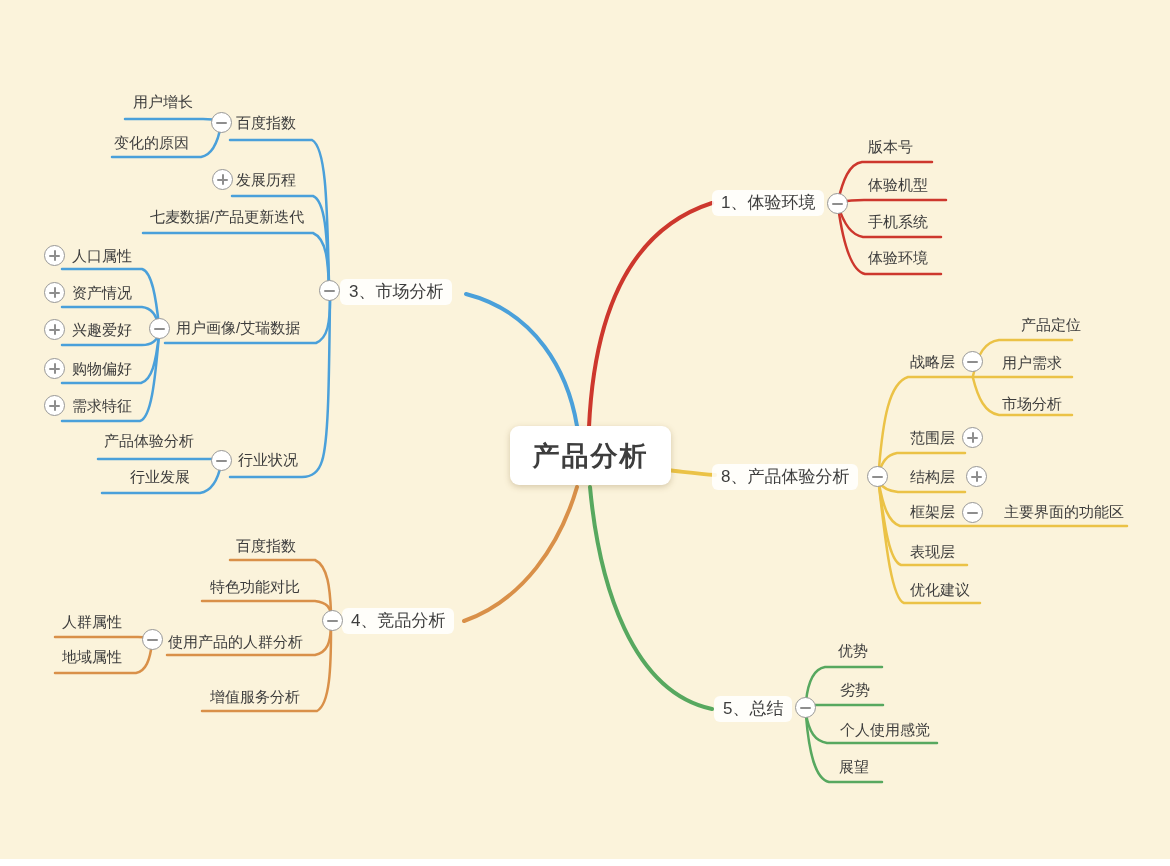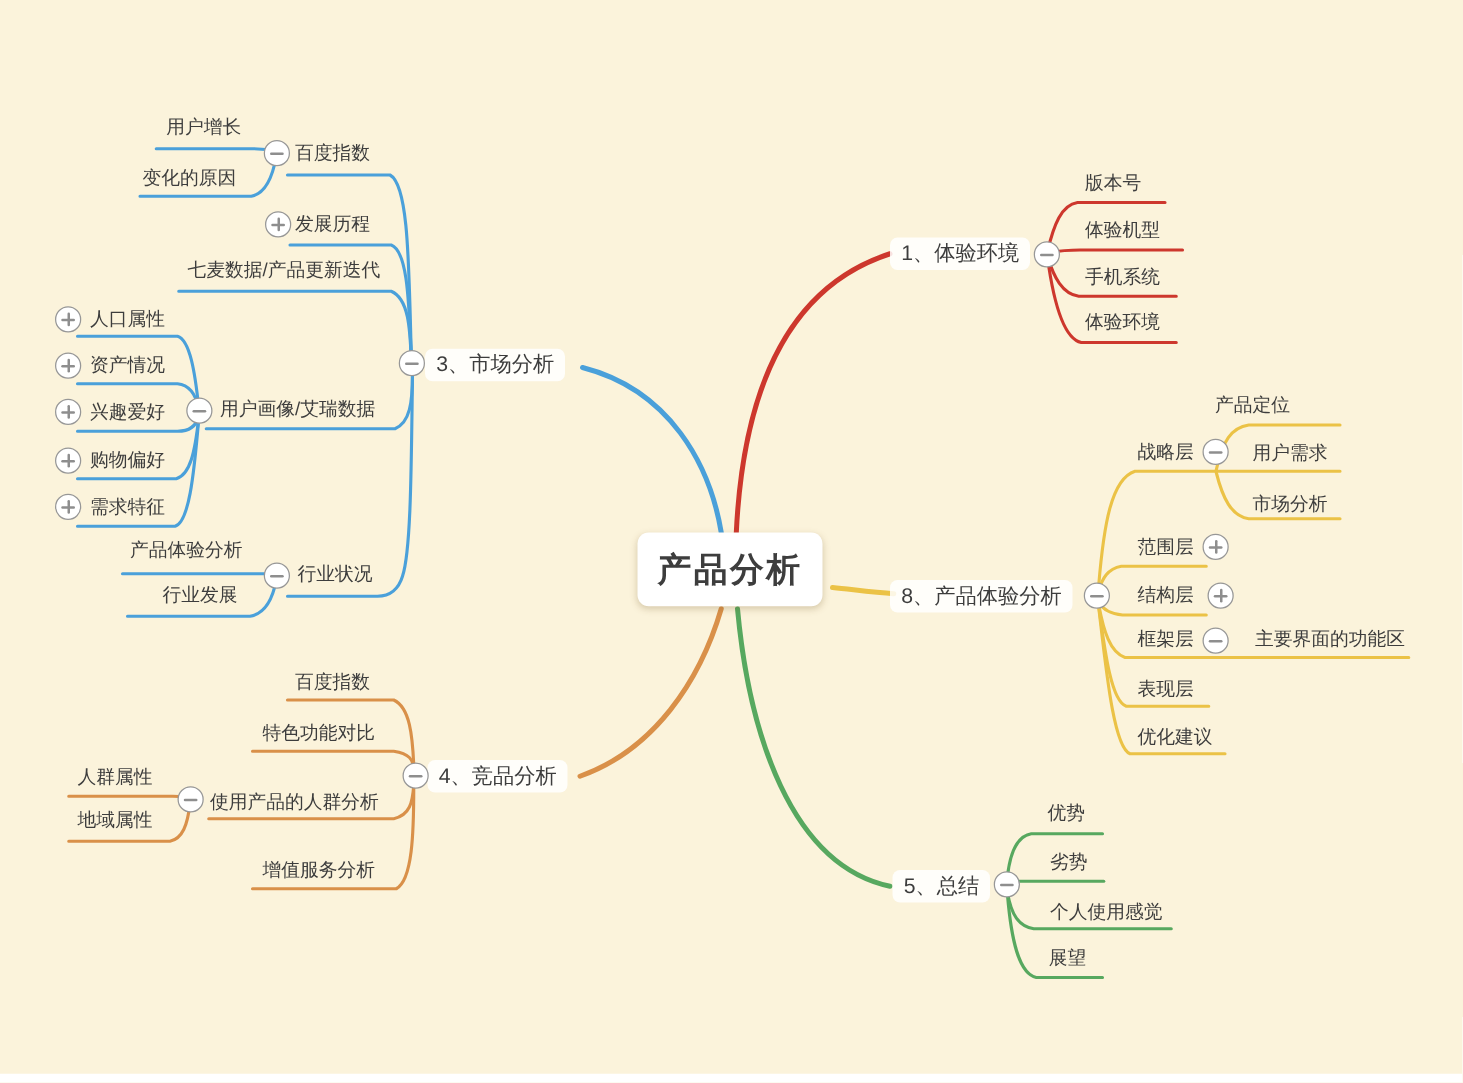--- a/index.html
+++ b/index.html
@@ -19,21 +19,21 @@
     color:#3D3D3D;
     z-index:3;
   }
   .topic{
     font-size:17px;line-height:20px;
     background:rgba(255,255,255,0.85);
     border-radius:6px;
     padding:3px 9px;
   }
   .center{
-    position:absolute;left:510px;top:426px;width:148px;height:59px;
+    position:absolute;left:510px;top:426px;width:161px;height:59px;
     background:#FFFFFF;border-radius:9px;
     box-shadow:0 2px 6px rgba(120,90,40,0.28);
     display:flex;align-items:center;justify-content:center;
     font-size:27px;font-weight:700;letter-spacing:2px;
     z-index:5;
   }
   .toggle{
     position:absolute;width:21px;height:21px;box-sizing:border-box;
     background:#FFFFFF;border:1.5px solid #979797;border-radius:50%;
     z-index:4;
@@ -129,21 +129,21 @@
   <div class="node" style="left:868px;top:249px">体验环境</div>
 
   <div class="node topic" style="left:712px;top:464px">8、产品体验分析</div>
   <div class="toggle" style="left:867px;top:466px">
       <span class="h"></span>
     </div>
   <div class="node" style="left:910px;top:353px">战略层</div>
   <div class="toggle" style="left:962px;top:351px">
       <span class="h"></span>
     </div>
-  <div class="node" style="left:972px;top:316px">产品定位</div>
+  <div class="node" style="left:1021px;top:316px">产品定位</div>
   <div class="node" style="left:1002px;top:354px">用户需求</div>
   <div class="node" style="left:1002px;top:395px">市场分析</div>
   <div class="node" style="left:910px;top:429px">范围层</div>
   <div class="toggle plus" style="left:962px;top:427px">
       <span class="h"></span>
       <span class="v"></span>
     </div>
   <div class="node" style="left:910px;top:468px">结构层</div>
   <div class="toggle plus" style="left:966px;top:466px">
       <span class="h"></span>

